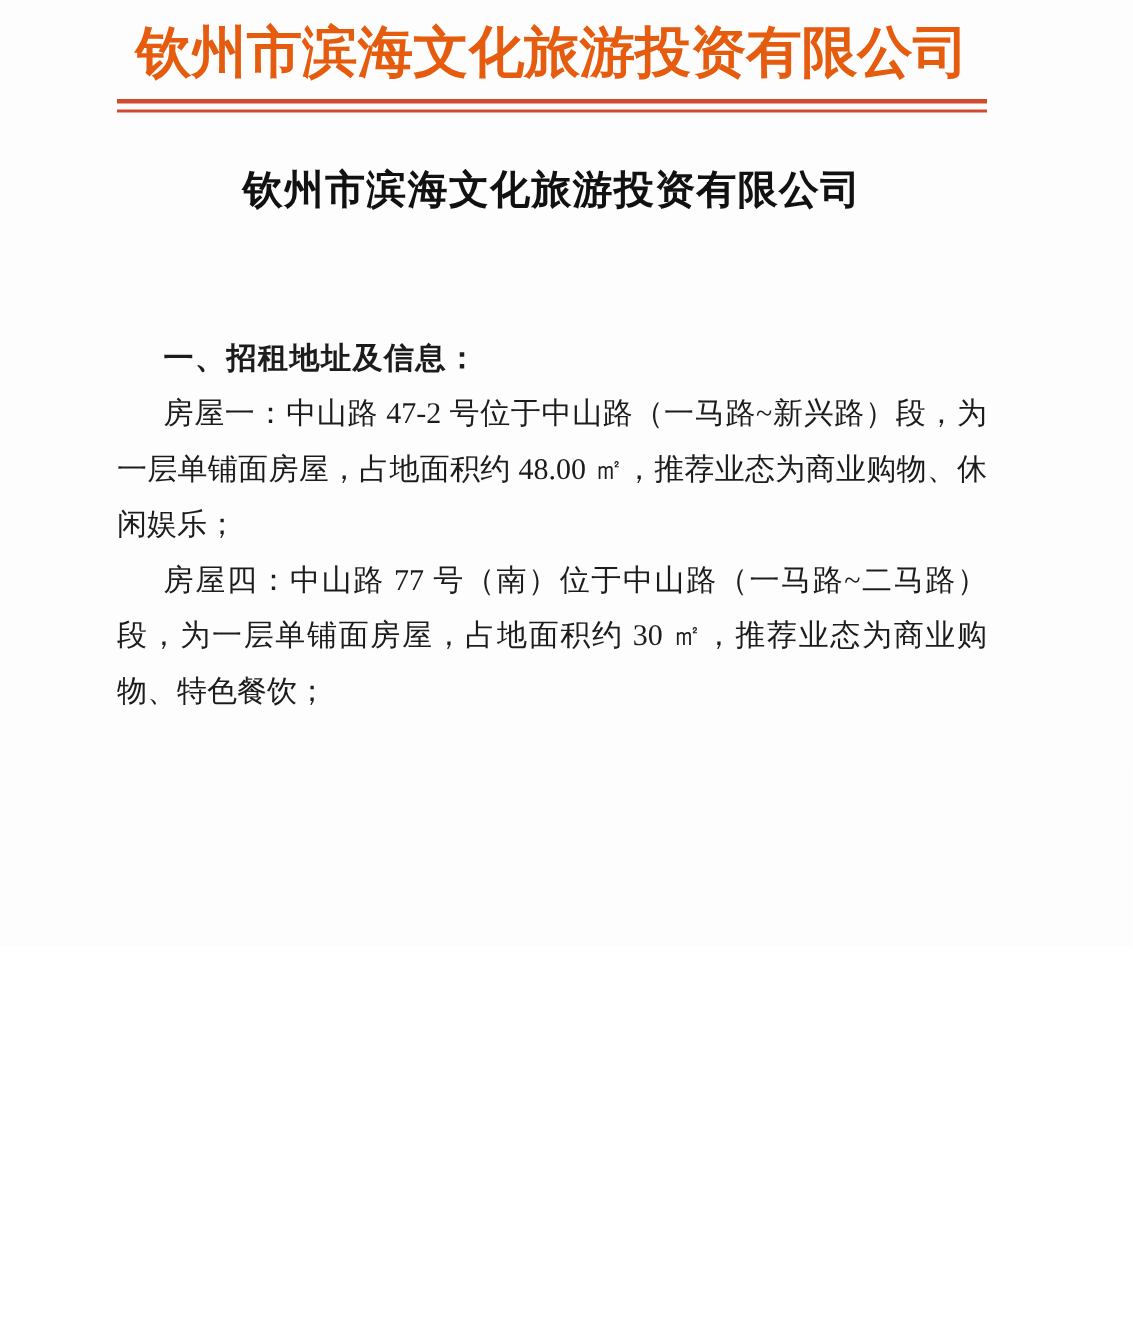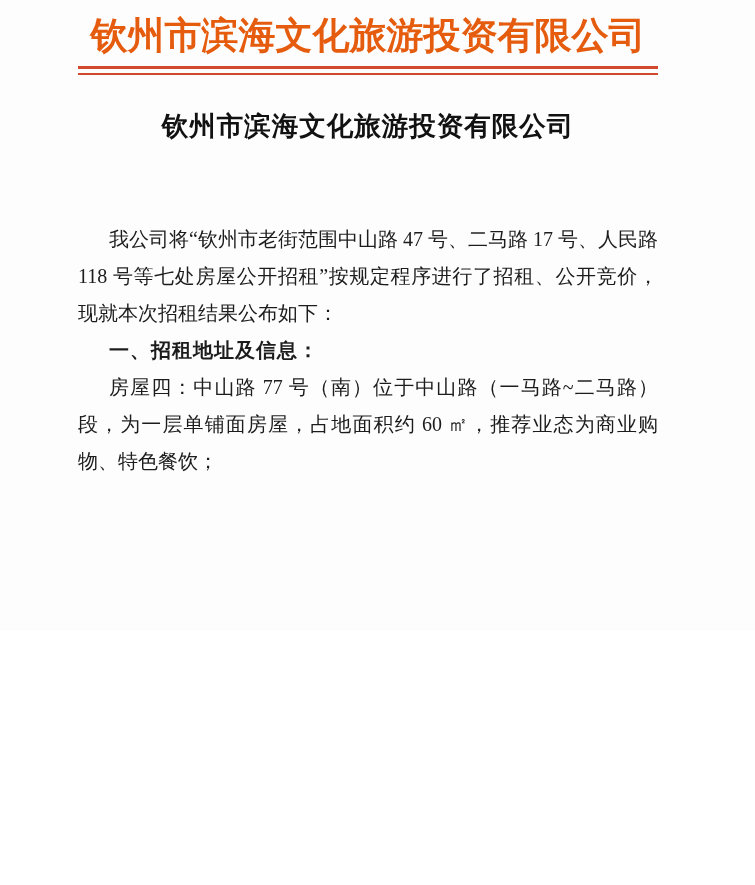--- a/index.html
+++ b/index.html
@@ -89,22 +89,22 @@
   <header>
     <div class="letterhead-title">钦州市滨海文化旅游投资有限公司</div>
     <div class="letterhead-rule"></div>
   </header>
 
   <h1 class="doc-title">
     <span>钦州市滨海文化旅游投资有限公司</span>
   </h1>
 
   <main class="doc-body">
-    <p>我公司将“钦州市老街范围中山路 47 号、二马路 17 号、人民路 118 号等七处房屋公开招租”按规定程序进行了招租、公开竞价，现就本次招租结果公布如下：</p>
     <p class="section-heading">一、招租地址及信息：</p>
-    <p>房屋四：中山路 77 号（南）位于中山路（一马路~二马路）段，为一层单铺面房屋，占地面积约 60 ㎡，推荐业态为商业购物、特色餐饮；</p>
+    <p>房屋一：中山路 47-2 号位于中山路（一马路~新兴路）段，为一层单铺面房屋，占地面积约 48.00 ㎡，推荐业态为商业购物、休闲娱乐；</p>
+    <p>房屋四：中山路 77 号（南）位于中山路（一马路~二马路）段，为一层单铺面房屋，占地面积约 30 ㎡，推荐业态为商业购物、特色餐饮；</p>
   </main>
 
   <footer class="page-footer">
     <span>1</span>
   </footer>
 
 </div>
 
 </body></html>

